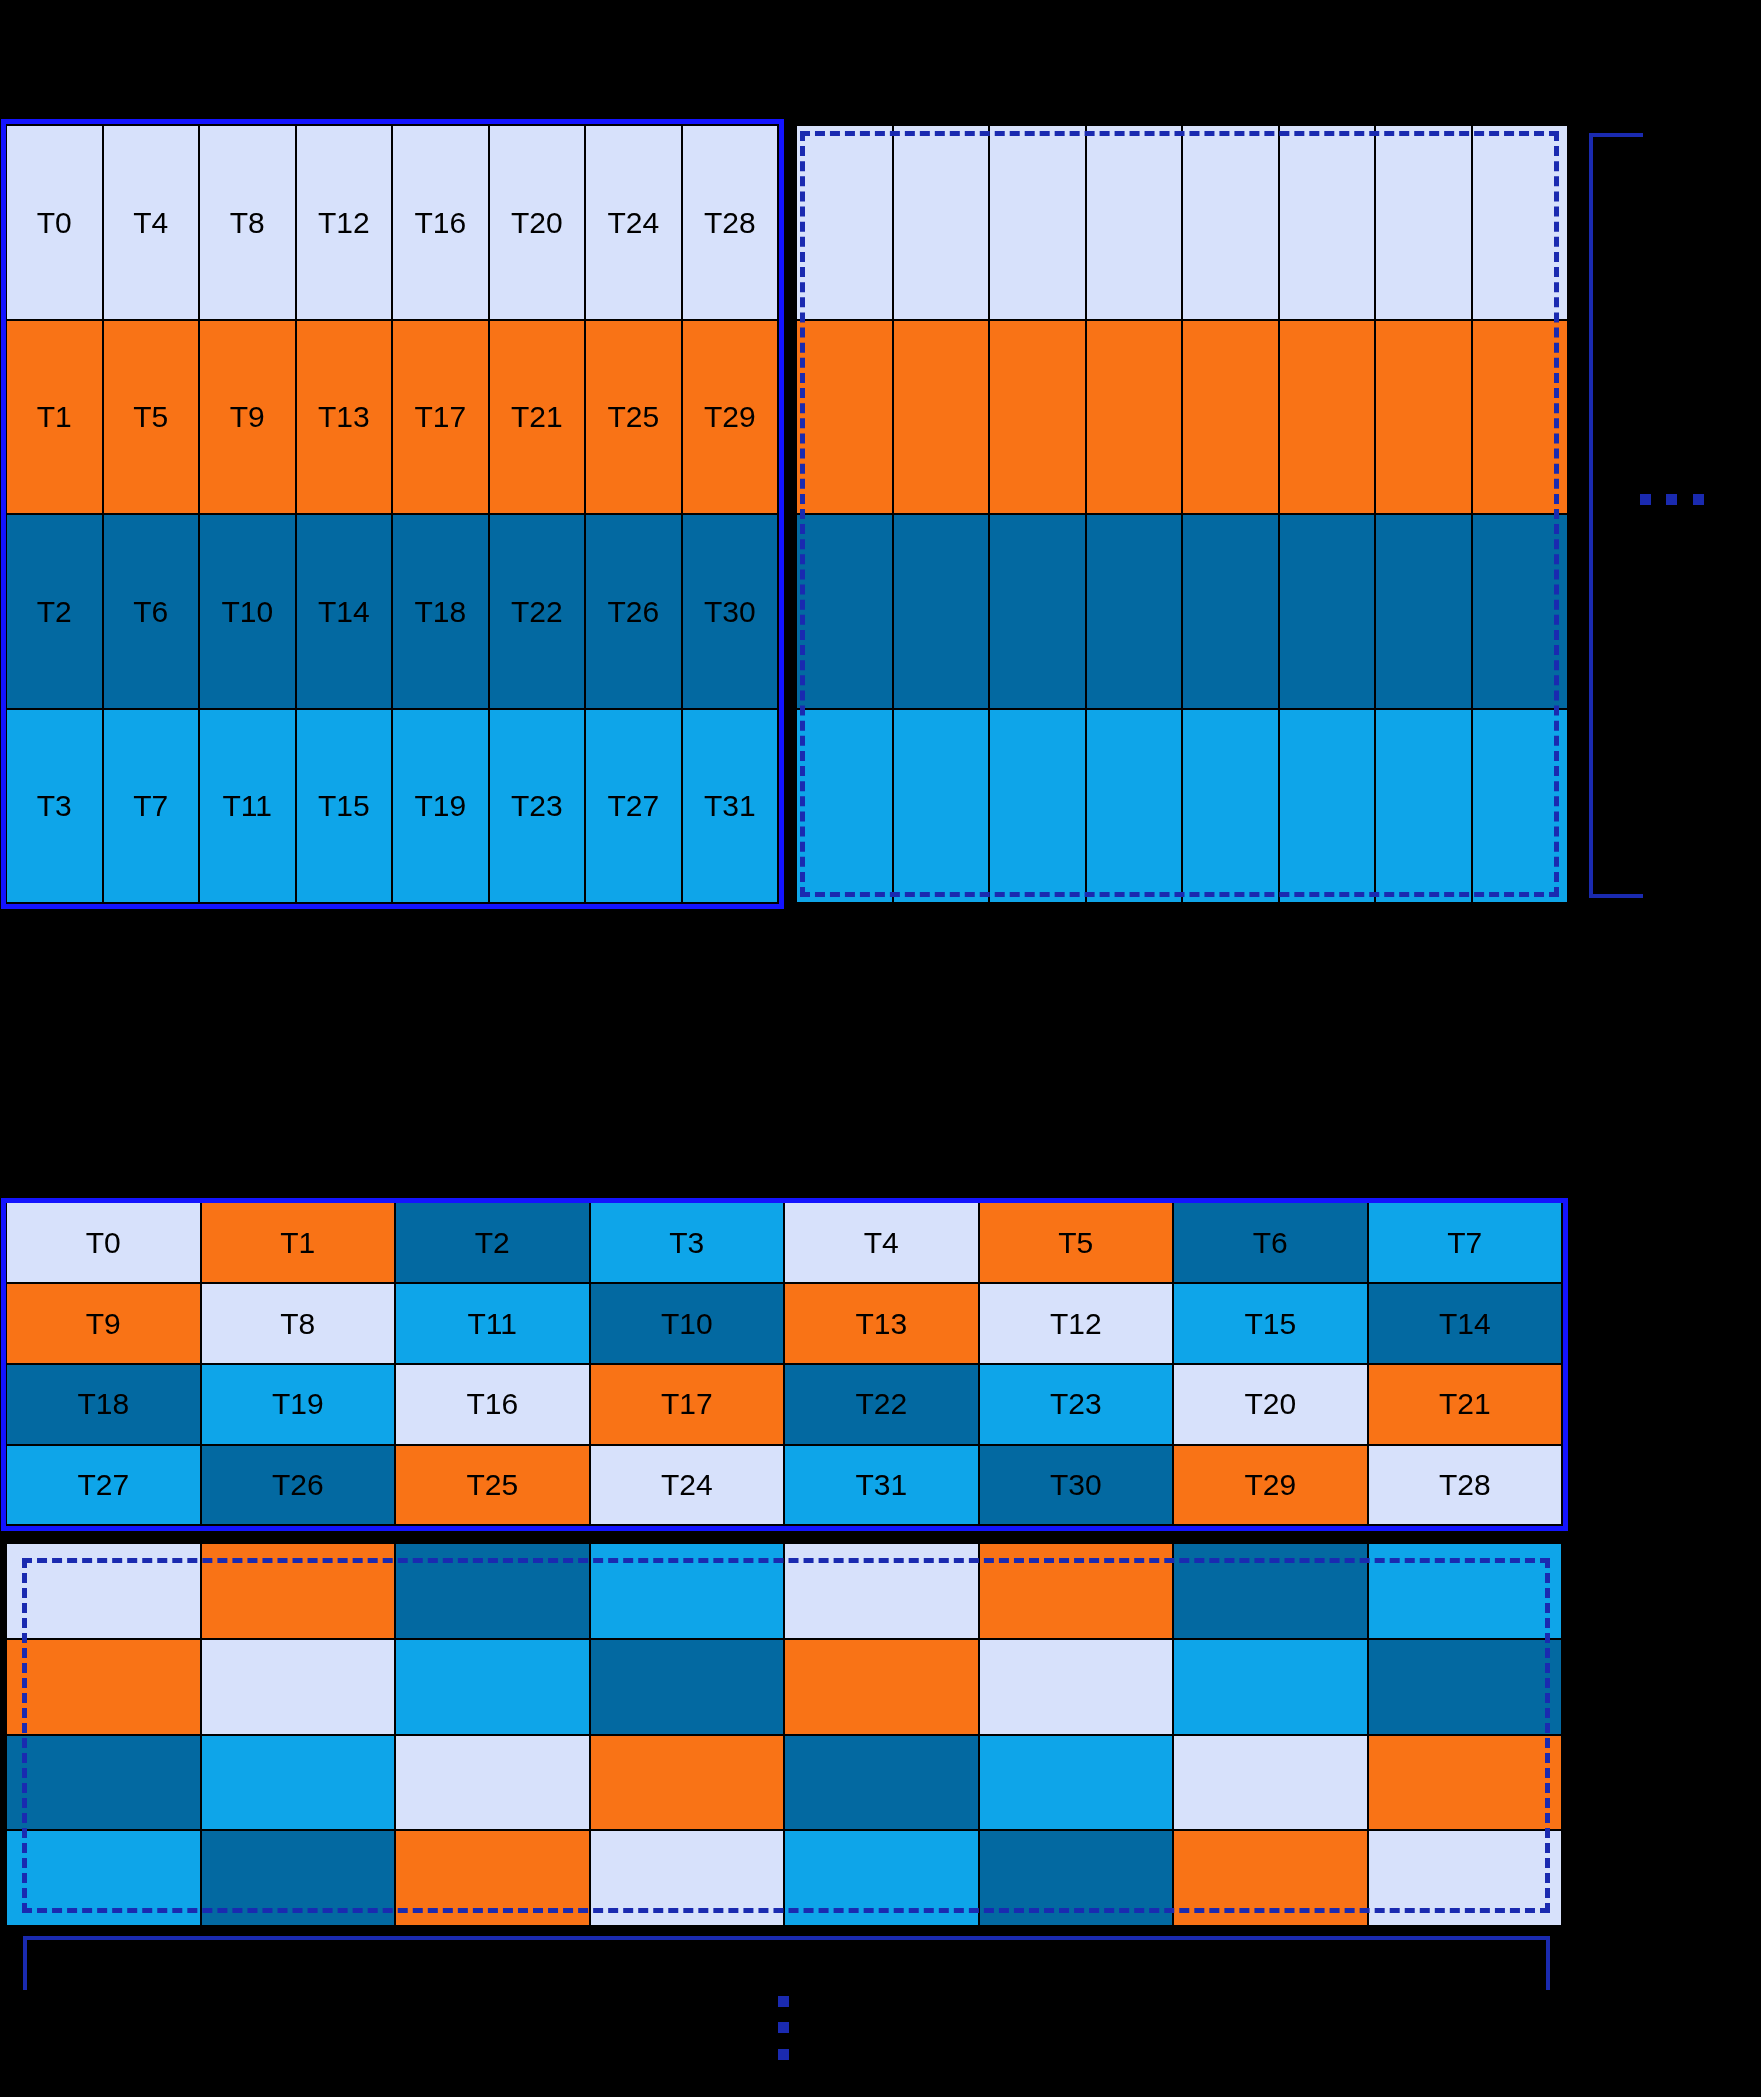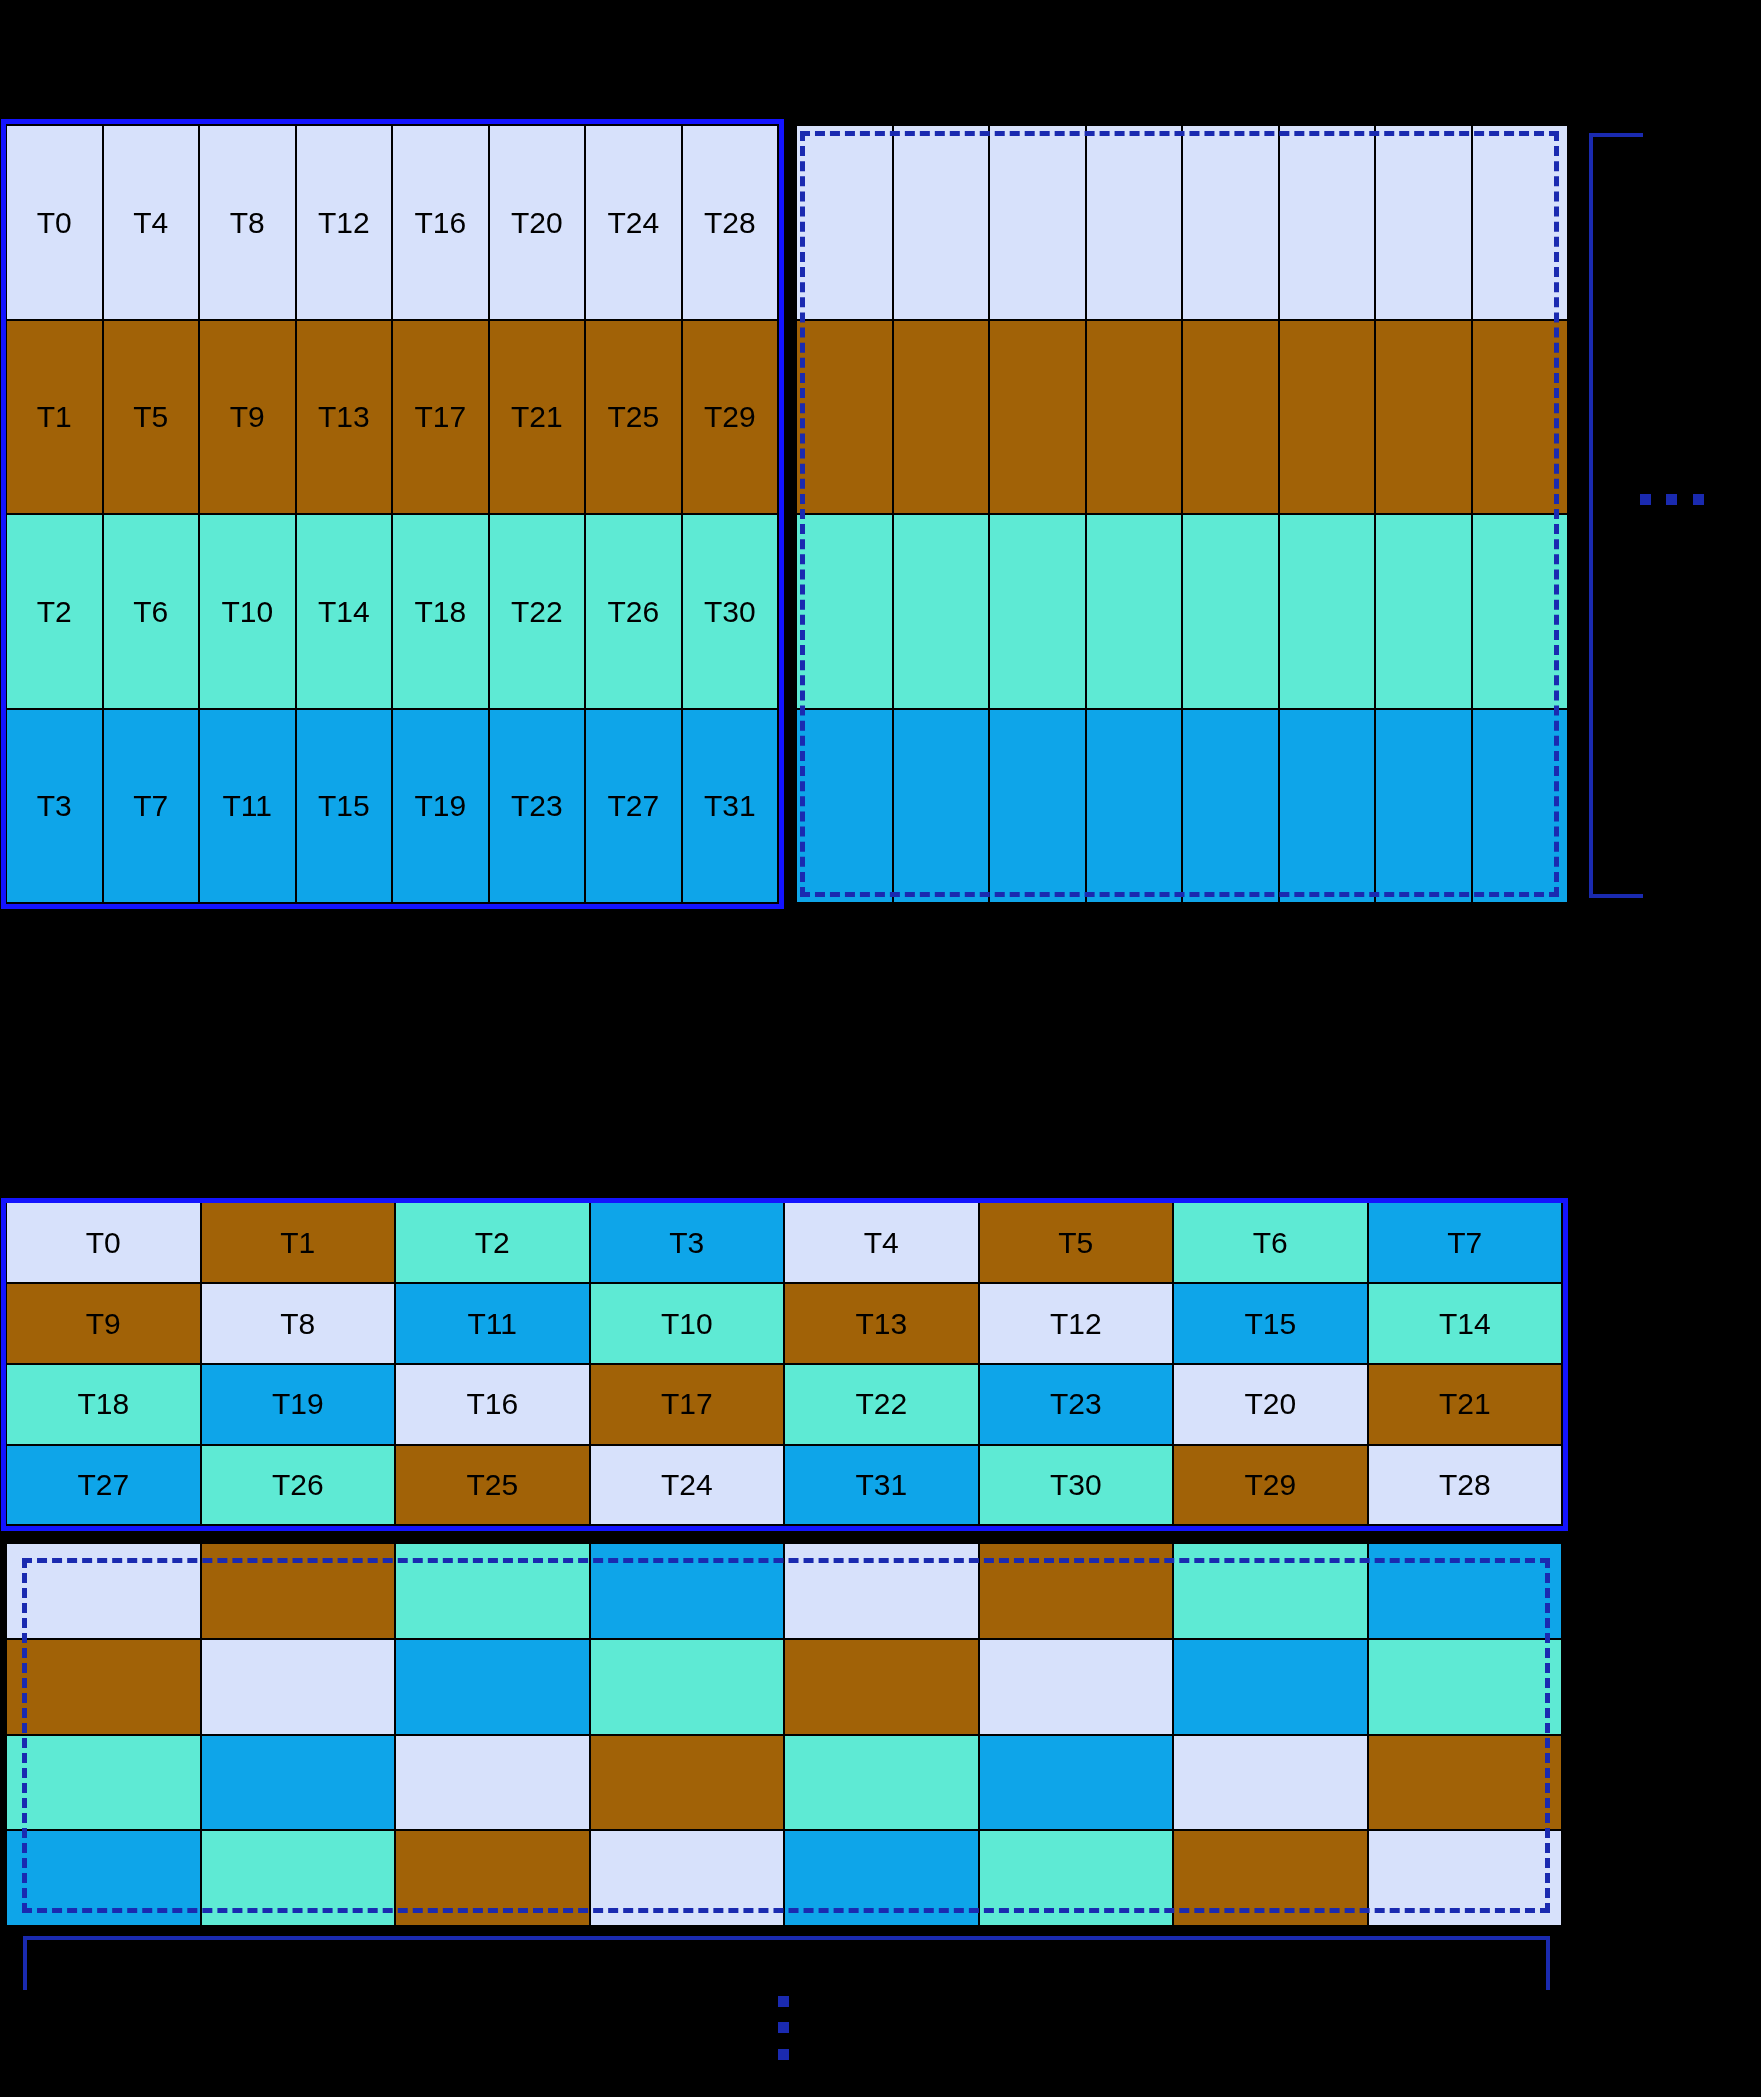--- a/index.html
+++ b/index.html
@@ -150,22 +150,22 @@
     gap: 15.6px;
   }
   #bottom-dots i {
     display: block;
     width: 10.8px; height: 10.8px;
     background: #1a2ab0;
   }
 
   
   .c-blue   { background: #d7e1fb; }
-  .c-green  { background: #a16207; text-align: center; }
-  .c-yellow { background: #5eead4; }
+  .c-green  { background: #f97316; text-align: center; }
+  .c-yellow { background: #0369a1; }
   .c-gray   { background: #0ea5e9; }
 </style>
 </head>
 <body>
 
 <div id="top-diagram">
 
   <div class="grid-block" id="top-left-grid">
       <div class="cell c-blue">T0</div>
       <div class="cell c-blue">T4</div>

